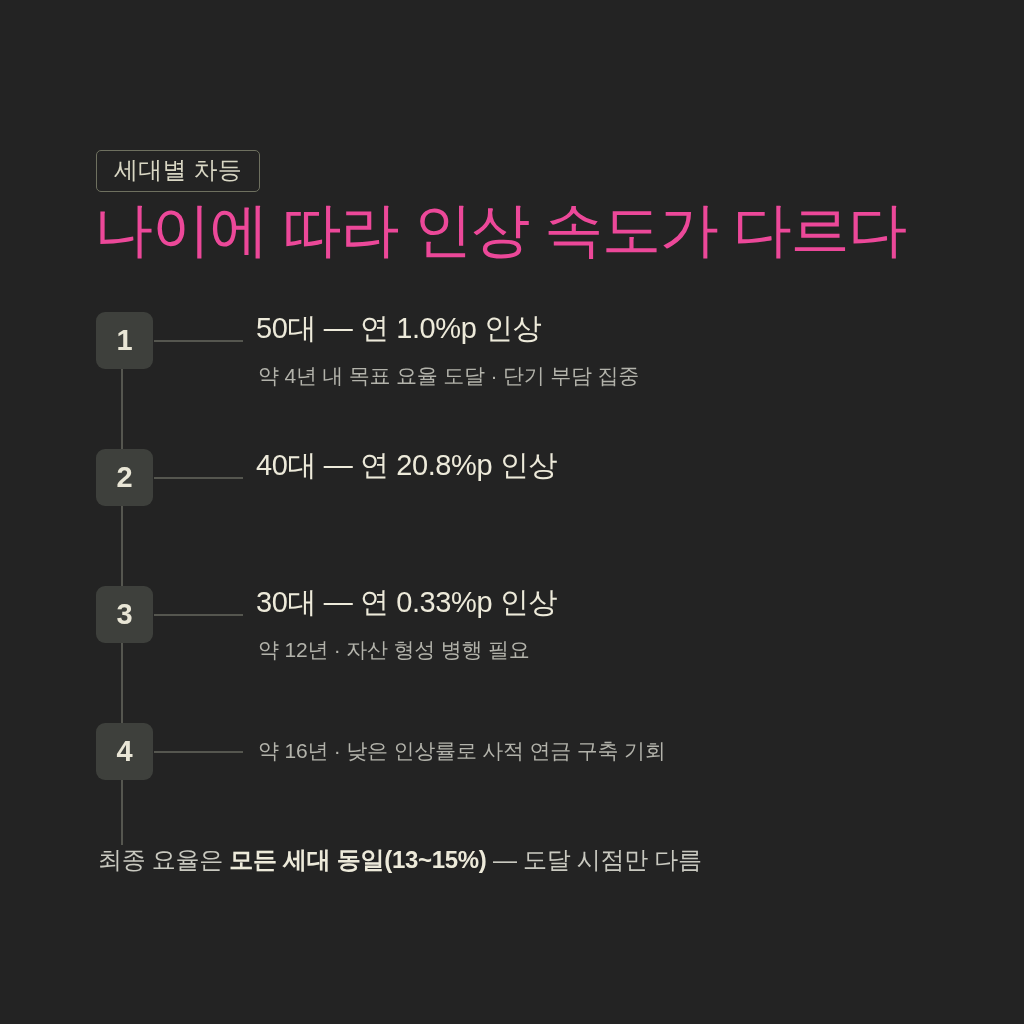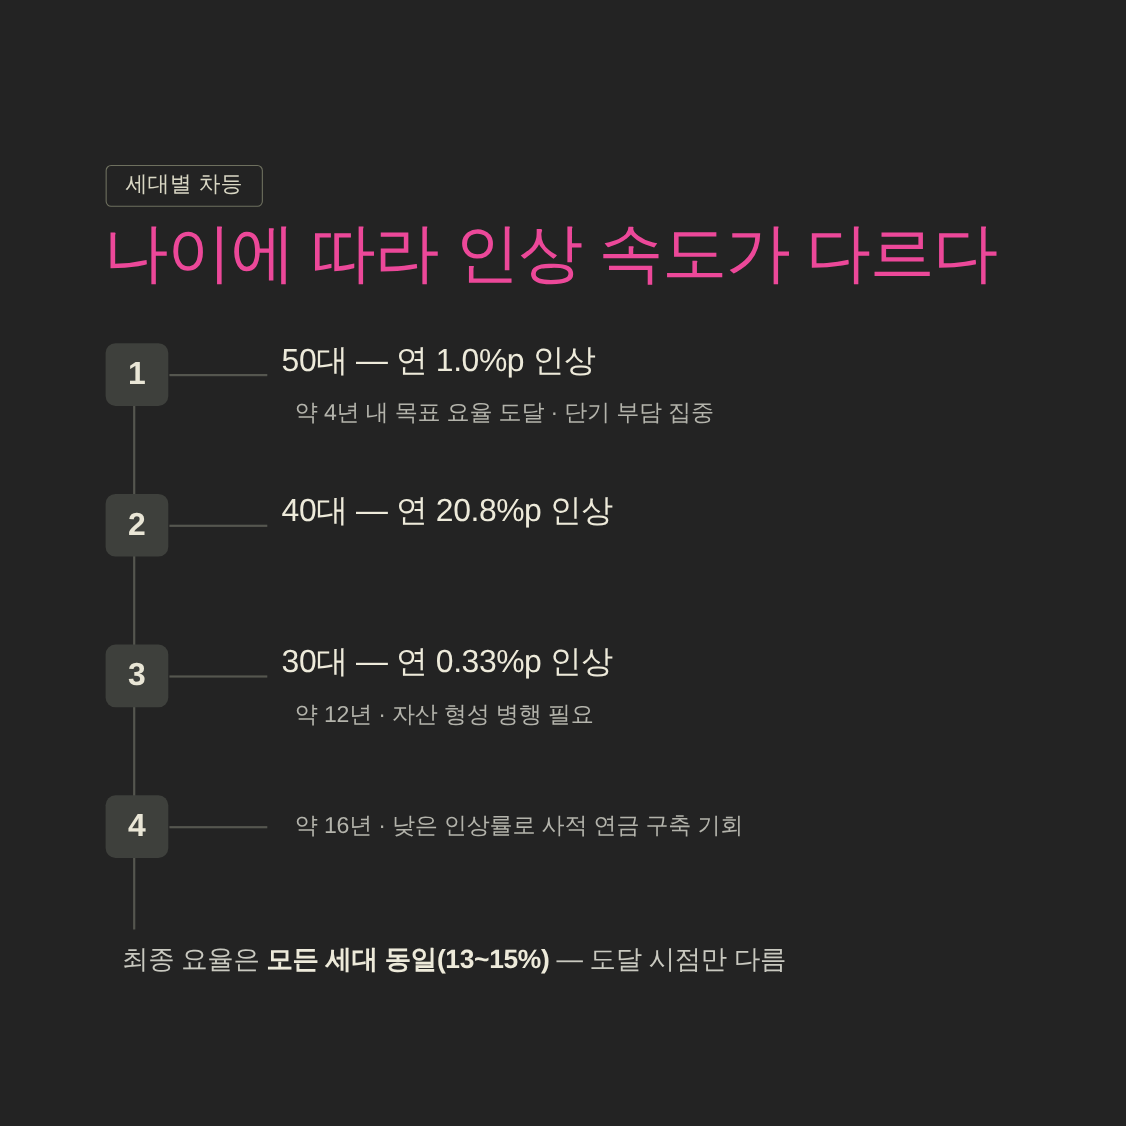--- a/index.html
+++ b/index.html
@@ -27,21 +27,21 @@
   
   .eyebrow {
     position: absolute;
     left: 96px;
     top: 150px;
     display: inline-block;
     border: 1px solid #6e705f;
     border-radius: 5px;
     padding: 7px 17px 9px 17px;
     color: #d9d7c4;
-    font-size: 20px;
+    font-size: 24px;
     font-weight: 400;
     letter-spacing: 0.2px;
     line-height: 1;
     white-space: nowrap;
     text-align: center;
   }
 
   
   .title {
     position: absolute;
@@ -124,29 +124,29 @@
     margin: 0;
   }
 
   .row-sub {
     color: #b3b3ab;
     font-size: 21px;
     font-weight: 400;
     letter-spacing: -0.2px;
     line-height: 1.3;
     white-space: nowrap;
-    margin: 16px 0 0 12px;
+    margin: 16px 0 0 2px;
   }
 
   
   .footnote {
     position: absolute;
     left: 96px;
     top: 842px;
-    margin: 15px;
+    margin: 2px;
     color: #c9c9c0;
     font-size: 24px;
     font-weight: 400;
     letter-spacing: -0.3px;
     line-height: 1.3;
     white-space: nowrap;
   }
   .footnote .strong {
     color: #edeada;
     font-weight: 700;

